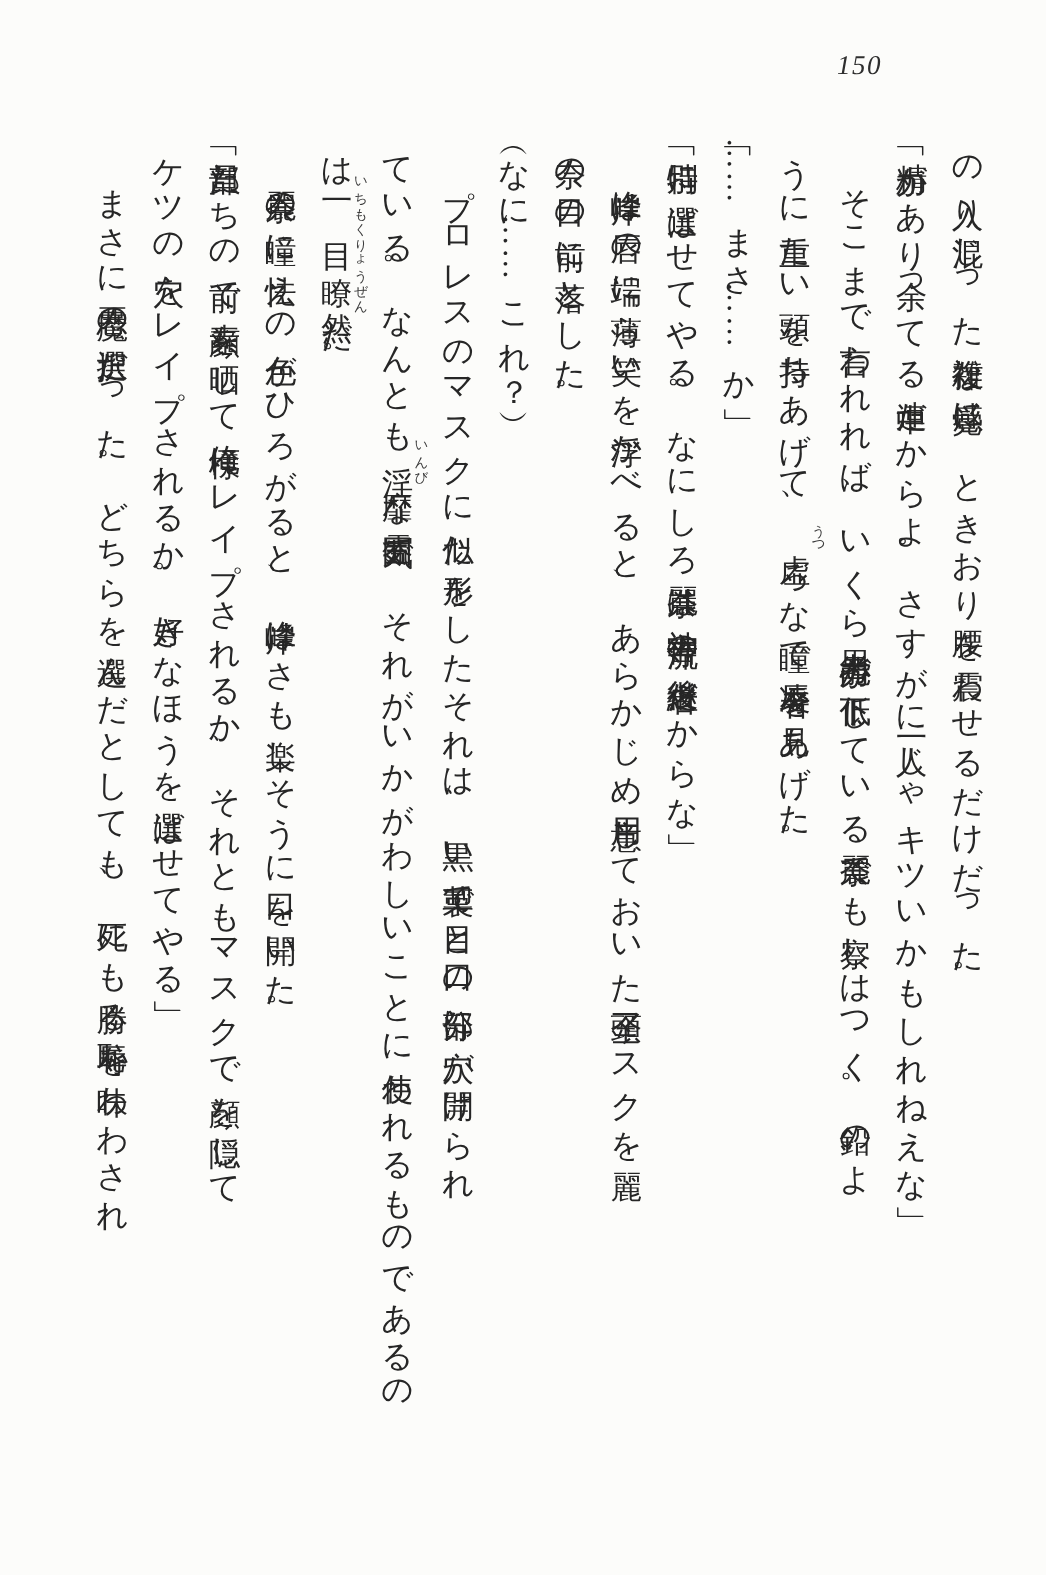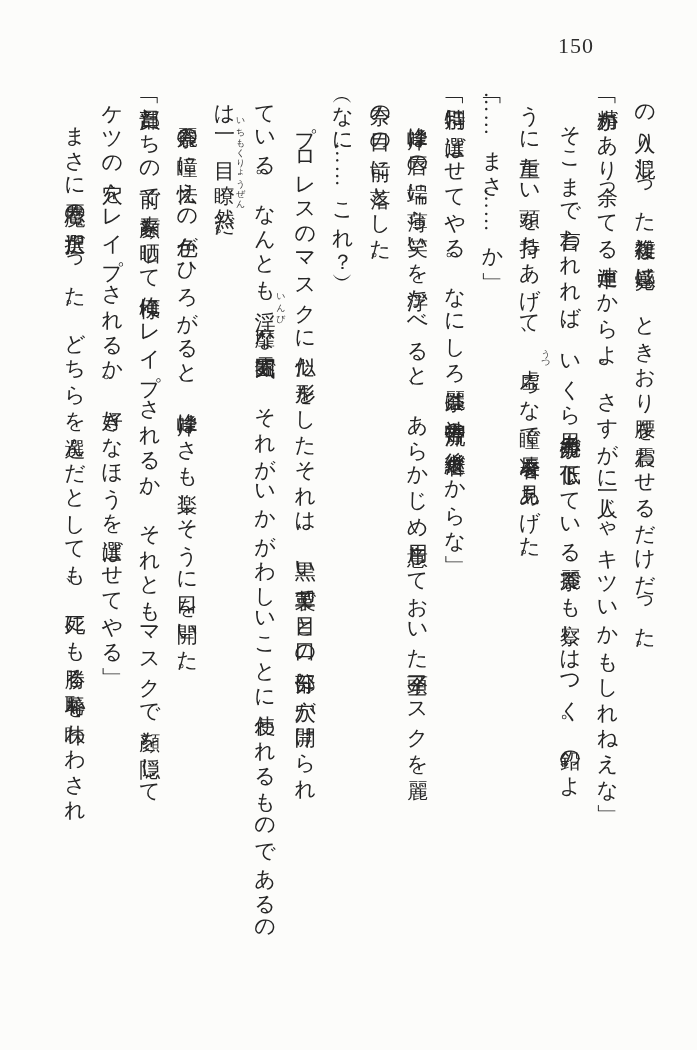--- a/index.html
+++ b/index.html
@@ -17,21 +17,22 @@
     width: 697px;
     height: 1050px;
     background: #fcfcfa;
     color: #262626;
     overflow: hidden;
   }
   .page-number {
     position: absolute;
     top: 33px;
     left: 558px;
-    font-size: 22px;
+    font-size: 18px;
+    font-style: italic;
     letter-spacing: 1px;
     color: #2e2e2e;
   }
   .text-block {
     position: absolute;
     top: 90px;
     right: 34px;
     height: 880px;
     writing-mode: vertical-rl;
     text-orientation: mixed;

